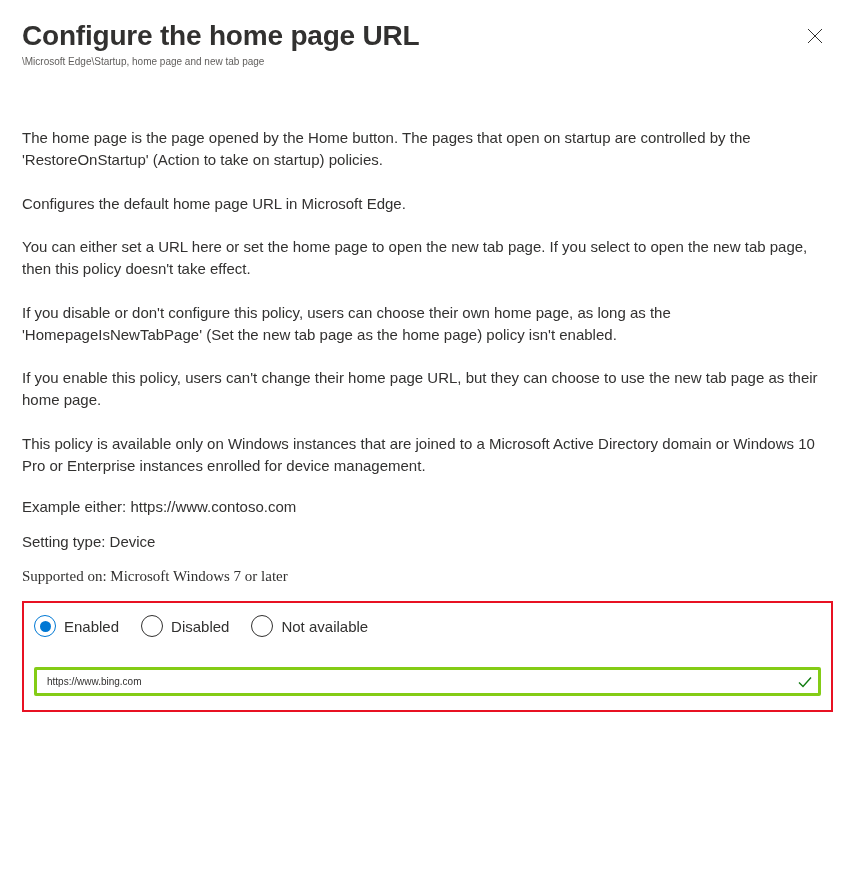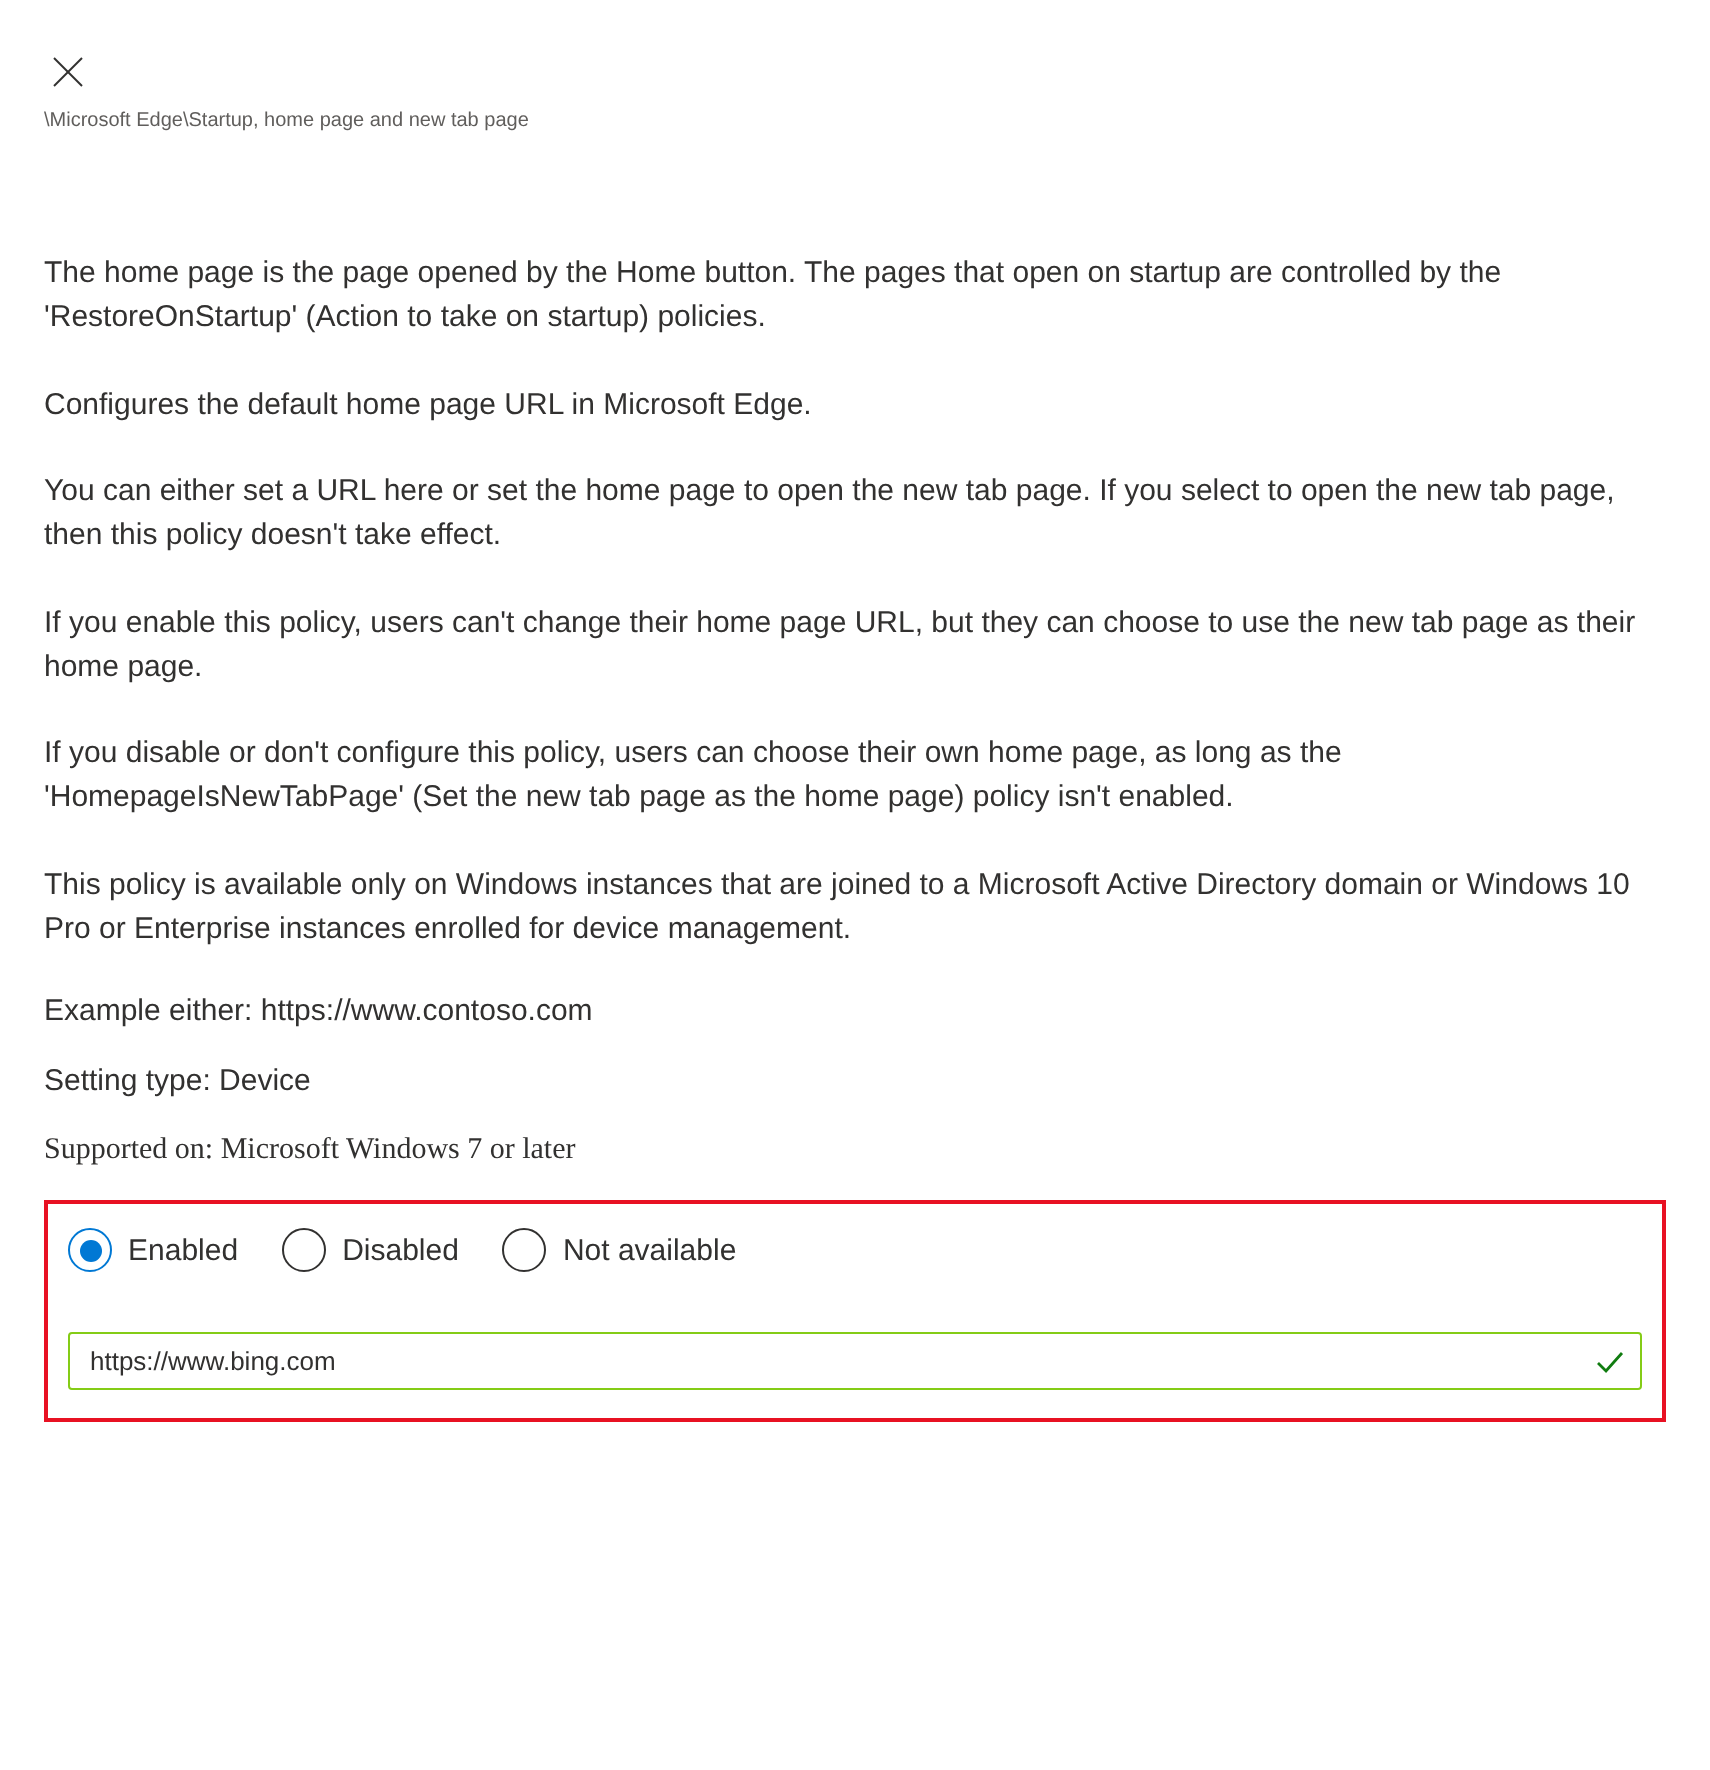--- a/index.html
+++ b/index.html
@@ -106,61 +106,62 @@
       display: block;
     }
     .input-wrapper {
       position: relative;
       display: flex;
       align-items: center;
     }
     .url-input {
       width: 100%;
       padding: 6px 32px 6px 10px;
-      font-size: 13px;
+      font-size: 10px;
       font-family: inherit;
-      border: 1px solid #84cc16;
+      border: 3px solid #84cc16;
       border-radius: 2px;
       color: #323130;
       outline: none;
     }
     .check-icon {
       position: absolute;
       right: 8px;
       color: #107c10;
       pointer-events: none;
     }
     .check-icon svg {
       width: 16px;
       height: 16px;
       display: block;
     }
   </style>
 </head>
 <body>
 
 <div class="header">
+  <h1 class="title">Configure the home page URL</h1>
   <button class="close-btn">
     <span>
       <svg viewBox="0 0 16 16" stroke="#323130" stroke-width="1" fill="none">
         <line x1="1" y1="1" x2="15" y2="15"></line>
         <line x1="15" y1="1" x2="1" y2="15"></line>
       </svg>
     </span>
   </button>
 </div>
 
 <div class="breadcrumb">\Microsoft Edge\Startup, home page and new tab page</div>
 
 <div class="description">
   <p>The home page is the page opened by the Home button. The pages that open on startup are controlled by the 'RestoreOnStartup' (Action to take on startup) policies.</p>
   <p>Configures the default home page URL in Microsoft Edge.</p>
   <p>You can either set a URL here or set the home page to open the new tab page. If you select to open the new tab page, then this policy doesn't take effect.</p>
+  <p>If you disable or don't configure this policy, users can choose their own home page, as long as the 'HomepageIsNewTabPage' (Set the new tab page as the home page) policy isn't enabled.</p>
   <p>If you enable this policy, users can't change their home page URL, but they can choose to use the new tab page as their home page.</p>
-  <p>If you disable or don't configure this policy, users can choose their own home page, as long as the 'HomepageIsNewTabPage' (Set the new tab page as the home page) policy isn't enabled.</p>
   <p>This policy is available only on Windows instances that are joined to a Microsoft Active Directory domain or Windows 10 Pro or Enterprise instances enrolled for device management.</p>
 </div>
 
 <div class="meta-line">Example either: https://www.contoso.com</div>
 <div class="meta-line">Setting type: Device</div>
 <div class="meta-line meta-line-last">Supported on: Microsoft Windows 7 or later</div>
 
 <div class="highlighted-section">
   <div class="radio-group">
     <label class="radio-item">

